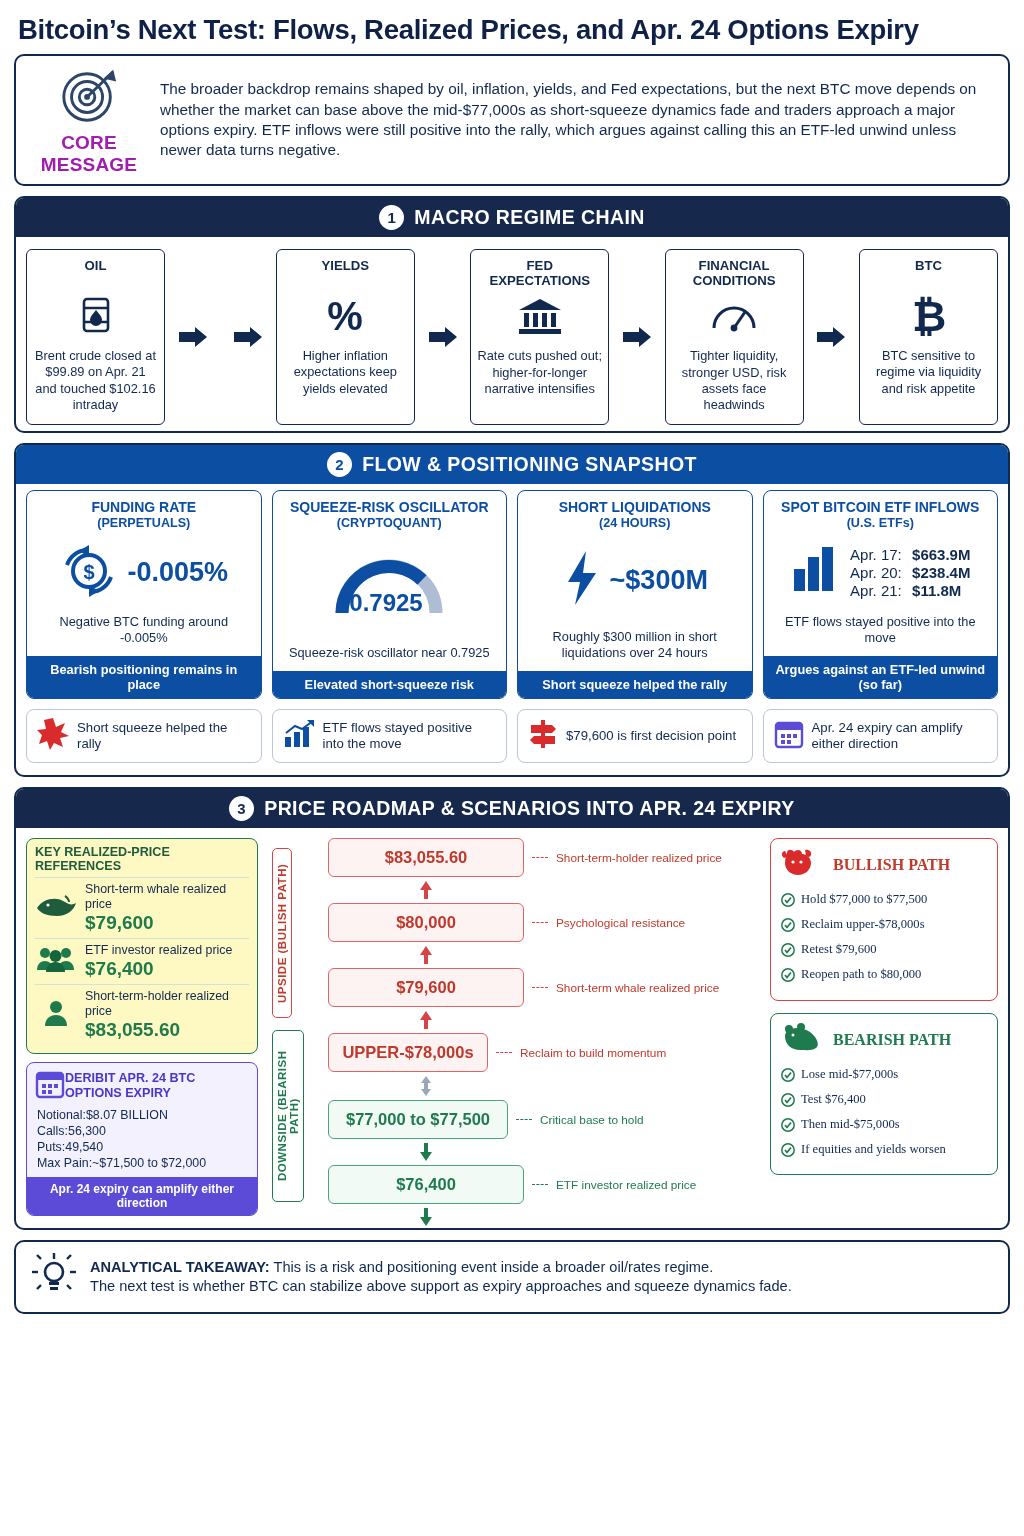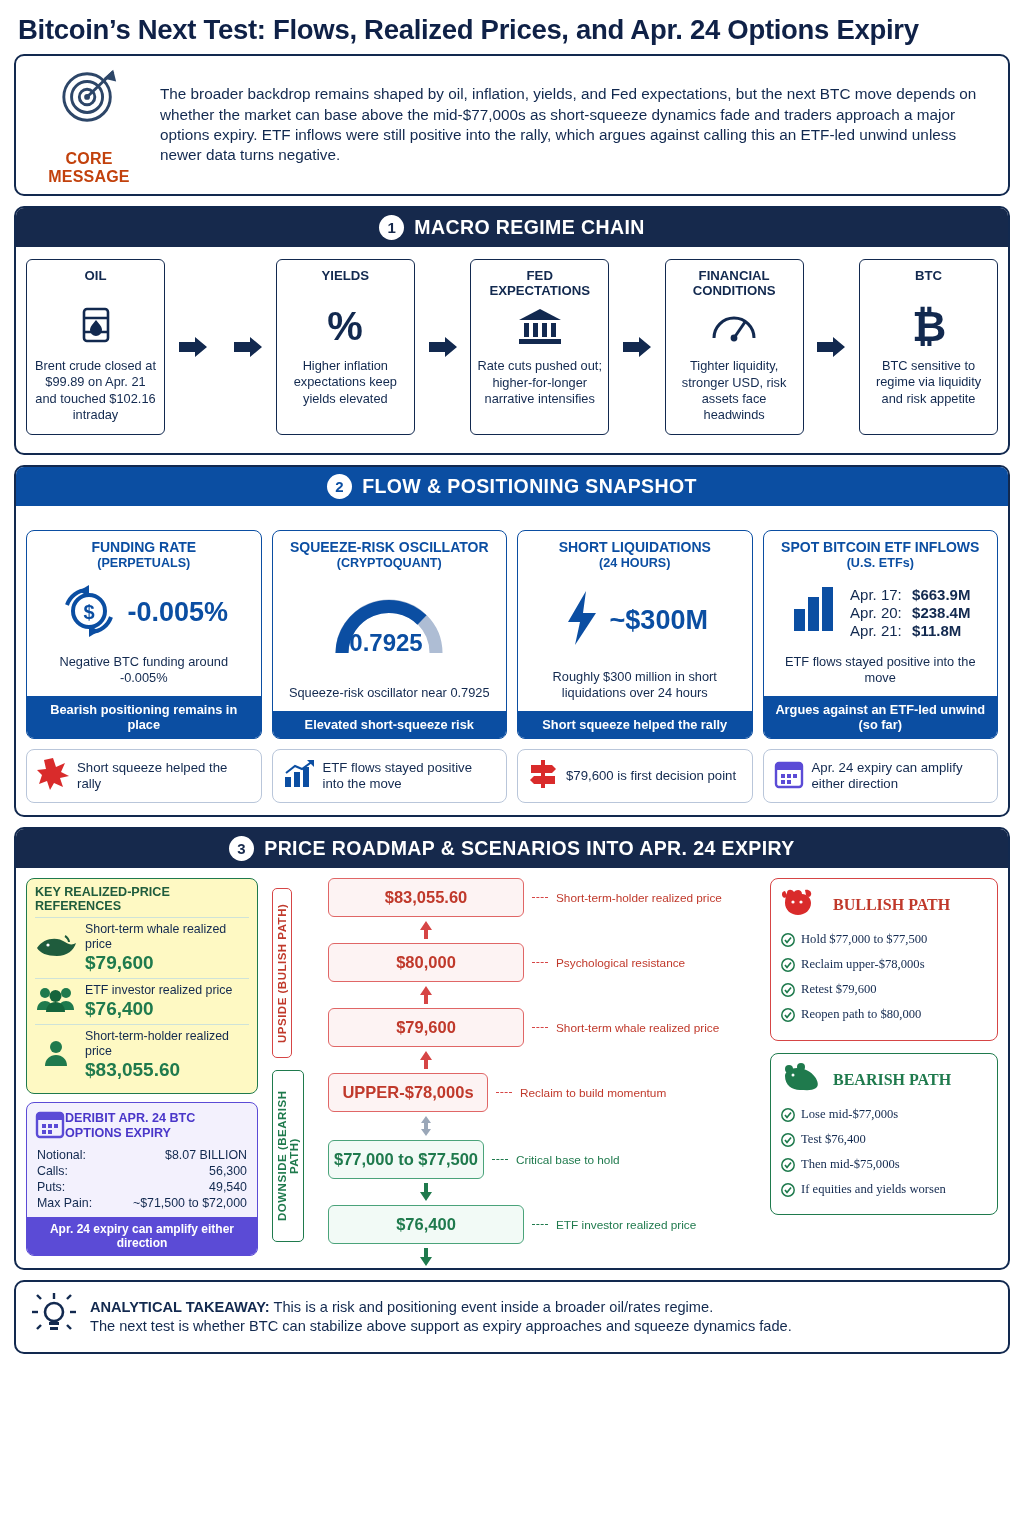--- a/index.html
+++ b/index.html
@@ -20,54 +20,54 @@
     letter-spacing:-0.3px; margin:4px 0 8px 4px;
   }
 
   
   .core-box {
     border:2px solid #12294f; border-radius:10px;
     display:flex; align-items:center; padding:8px 14px 8px 8px;
     margin-bottom:10px;
   }
   .core-left { width:130px; text-align:center; flex:0 0 130px; }
-  .core-label { font-size:16px; font-weight:bold; color:#c2410c; margin-top:20px; letter-spacing:0.2px;}
+  .core-label { font-size:19px; font-weight:bold; color:#a21caf; margin-top:2px; letter-spacing:0.2px;}
   .core-text { font-size:15.3px; line-height:1.33; color:#12294f; padding-left:6px;}
 
   
   .section { border:2px solid #12294f; border-radius:10px; overflow:hidden; margin-bottom:10px; }
   .sec-head {
     display:flex; align-items:center; justify-content:center;
     padding:7px 0; color:#fff; font-weight:bold; font-size:19.5px; letter-spacing:0.4px;
     position:relative;
   }
   .sec-head.dark { background:#16294c; }
   .sec-head.blue { background:#0b4ea2; }
   .sec-head.navy { background:#16294c; }
   .badge {
     width:25px; height:25px; border-radius:50%; background:#fff; color:#16294c;
     font-size:15px; display:inline-flex; align-items:center; justify-content:center;
     font-weight:bold; margin-right:10px;
   }
   .badge.onblue { color:#0b4ea2; }
 
   
-  .chain { display:flex; align-items:stretch; padding:12px 10px 18px 10px; gap:0; }
+  .chain { display:flex; align-items:stretch; padding:12px 10px 6px 10px; gap:0; }
   .chain-card {
     border:1.6px solid #12294f; border-radius:6px; width:139px; flex:0 0 139px;
     padding:8px 6px 10px 6px; text-align:center; display:flex; flex-direction:column;
   }
   .chain-title { font-size:13.2px; font-weight:bold; color:#12294f; line-height:1.15; min-height:30px;}
   .chain-icon { height:52px; display:flex; align-items:center; justify-content:center; margin:2px 0 6px;}
   .chain-text { font-size:12.8px; line-height:1.28; color:#12294f; }
   .arrow { flex:1 1 auto; display:flex; align-items:center; justify-content:center; }
   .arrow svg { display:block; }
 
   
-  .flow-wrap { padding:24px 10px 12px; }
+  .flow-wrap { padding:6px 10px 12px; }
   .flow-row { display:flex; gap:10px; }
   .flow-card { flex:1 1 0; border:1.6px solid #0b4ea2; border-radius:8px; overflow:hidden; display:flex; flex-direction:column; background:#fff;}
   .fc-title { text-align:center; font-weight:bold; color:#0b4ea2; font-size:14px; padding:8px 4px 0; line-height:1.2;}
   .fc-sub { text-align:center; font-weight:bold; color:#0b4ea2; font-size:12.6px; padding:0 4px 4px; }
   .fc-body { flex:1 1 auto; display:flex; align-items:center; justify-content:center; gap:8px; padding:4px 8px 2px; min-height:76px;}
   .fc-val { font-size:27px; font-weight:bold; color:#0b4ea2; }
   .fc-desc { text-align:center; font-size:12.8px; color:#12294f; padding:4px 10px 10px; line-height:1.25;}
   .fc-foot { background:#0b4ea2; color:#fff; text-align:center; font-size:12.8px; font-weight:bold; padding:6px 6px; line-height:1.2;}
   .etf-rows { font-size:15px; color:#12294f; }
   .etf-rows div { margin:1px 0; }
@@ -90,21 +90,21 @@
   .kr-title { font-size:12.6px; font-weight:bold; color:#1f5c3d; text-align:left; margin-bottom:4px;}
   .kr-item { display:flex; align-items:center; gap:8px; padding:4px 0; border-top:1px solid #cfe3d8; }
   .kr-item:first-of-type { border-top:none; }
   .kr-txt { font-size:12.4px; color:#12294f; line-height:1.2;}
   .kr-val { font-size:19px; font-weight:bold; color:#1f7a4d; }
 
   .deribit { border:1.6px solid #5b4bd6; border-radius:8px; margin-top:8px; overflow:hidden; background:#f3f1fd;}
   .deribit-head { display:flex; align-items:center; padding:6px 8px 2px;}
   .deribit-title { font-size:12.6px; font-weight:bold; color:#4a37c9; line-height:1.15;}
   .deribit-rows { padding:2px 10px 6px; font-size:12.4px; color:#12294f;}
-  .deribit-rows div { display:flex; justify-content:space-between; padding:1px 0;}
+  .deribit-rows div { display:flex; justify-content:flex-start; padding:1px 0;}
   .deribit-foot { background:#5b4bd6; color:#fff; font-size:12px; text-align:center; padding:5px 4px; font-weight:bold; line-height:1.2;}
 
   .lane-label {
     position:absolute; writing-mode:vertical-rl; transform:rotate(180deg);
     font-size:11.5px; font-weight:bold; letter-spacing:0.5px; text-align:center;
     border-radius:5px; padding:4px 3px;
   }
   .lane-up { border:1.4px solid #d64545; color:#c0392b; }
   .lane-down { border:1.4px solid #1f7a4d; color:#1f7a4d; }
 
@@ -534,21 +534,21 @@
               <div style="width:16px;border-top:1.4px dashed #d64545;"></div>
               <div class="lvl-note up">Reclaim to build momentum</div>
             </div>
             <div style="width:196px; text-align:center;">
               <svg width="14" height="20" viewBox="0 0 14 20">
                 <polygon points="7,0 12,7 9,7 9,13 12,13 7,20 2,13 5,13 5,7 2,7" fill="#9aa7b8"></polygon>
               </svg>
             </div>
 
             <div style="display:flex; align-items:center; gap:8px; margin-bottom:4px;">
-              <div class="level down" style="width:156px;">$77,000 to $77,500</div>
+              <div class="level down" style="width:180px;">$77,000 to $77,500</div>
               <div style="width:16px;border-top:1.4px dashed #1f7a4d;"></div>
               <div class="lvl-note down">Critical base to hold</div>
             </div>
             <div style="width:196px; text-align:center;">
               <svg width="14" height="18" viewBox="0 0 14 18">
                   <polygon points="7,18 13,9 9,9 9,0 5,0 5,9 1,9" fill="#1f7a4d"></polygon>
                 </svg>
             </div>
 
             <div style="display:flex; align-items:center; gap:8px; margin-bottom:4px;">

